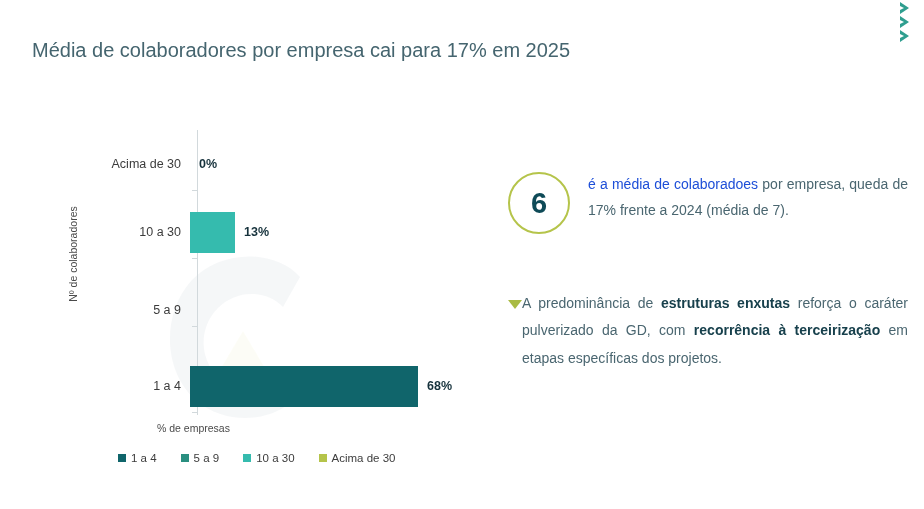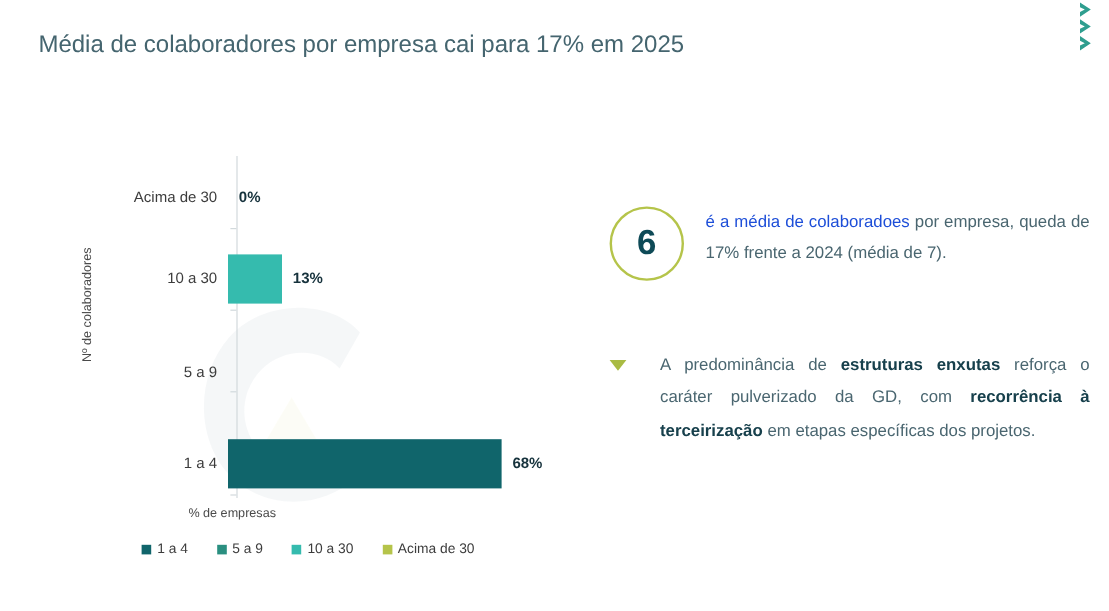--- a/index.html
+++ b/index.html
@@ -32,21 +32,21 @@
     width: 800px;
   }
   .page-title {
     font-size: 33px;
     font-weight: bold;
     color: #0e4a57;
     letter-spacing: 0.2px;
     line-height: 1.12;
   }
   .page-subtitle {
-    margin-top: 7px;
+    margin-top: 20px;
     font-size: 20px;
     color: #45656f;
     font-weight: normal;
     line-height: 1.2;
   }
 
   
   .chart-panel {
     position: absolute;
     left: 30px;
@@ -203,21 +203,21 @@
     color: #4a6670;
     line-height: 1.85;
     text-align: justify;
     padding-top: 4px;
   }
   .stat-text b { color: #1d4ed8; font-weight: normal; }
 
   .bullet-block {
     display: flex;
     align-items: flex-start;
-    gap: 28px;
+    gap: 0;
     margin-top: 56px;
   }
   .bullet-marker {
     flex: 0 0 auto;
     width: 0;
     height: 0;
     border-left: 7px solid transparent;
     border-right: 7px solid transparent;
     border-top: 9px solid #a9bb43;
     margin-top: 10px;

